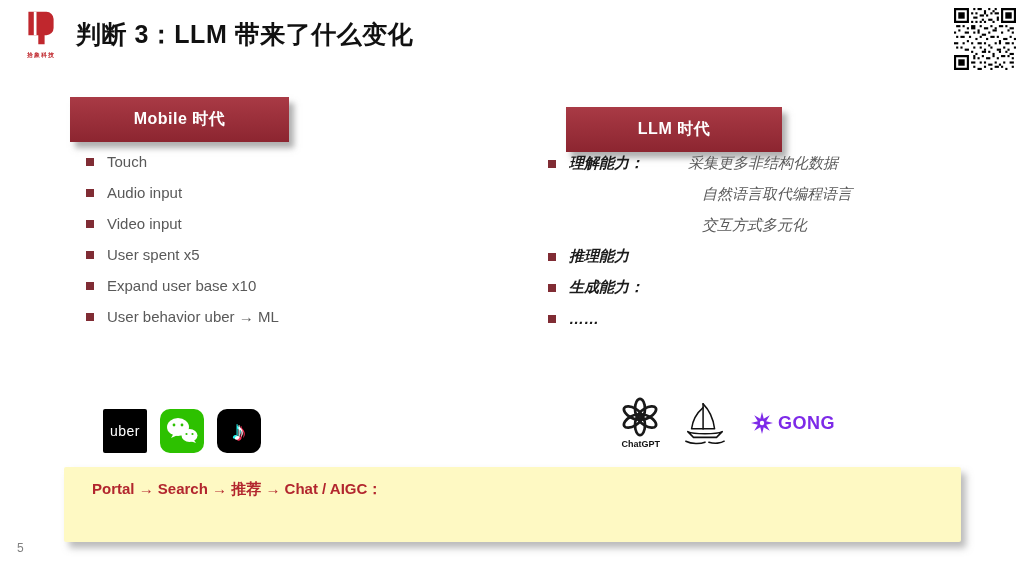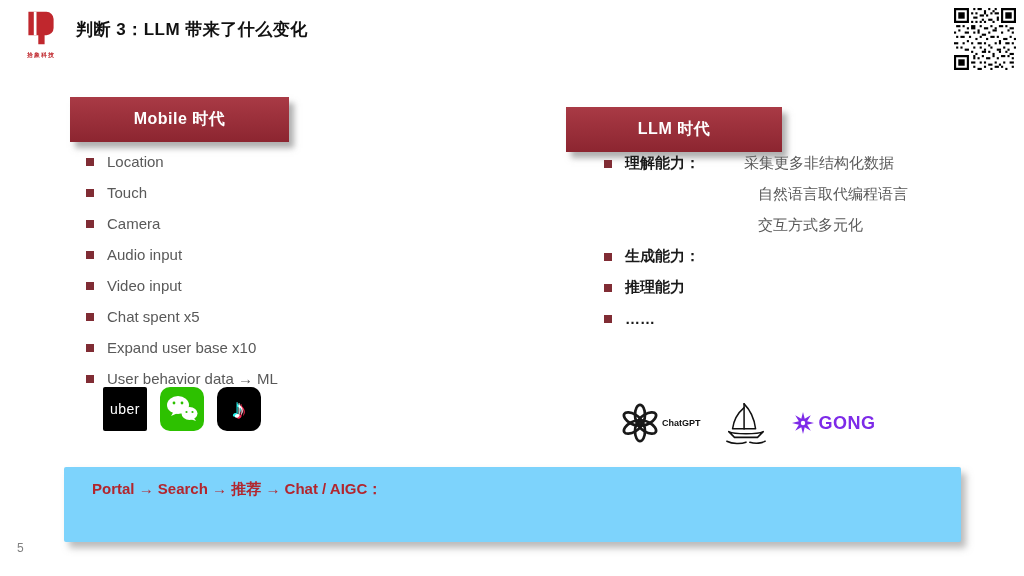--- a/index.html
+++ b/index.html
@@ -3,59 +3,59 @@
 <meta charset="utf-8">
 <style>
   html,body{margin:0;padding:0;}
   body{
     width:1024px;height:576px;position:relative;overflow:hidden;
     background:#ffffff;font-family:"Liberation Sans","DejaVu Sans",sans-serif;
   }
   
   .brand{position:absolute;left:16px;top:10px;width:50px;text-align:center;}
   .brand-name{display:block;font-size:6px;color:var(--accent,#c0272d);letter-spacing:1px;margin-top:1px;font-weight:bold;}
-  .title{position:absolute;left:76px;top:18px;font-size:17px;font-weight:700;color:#111;letter-spacing:.5px;}
+  .title{position:absolute;left:76px;top:18px;font-size:25px;font-weight:700;color:#111;letter-spacing:.5px;}
   .qr{position:absolute;right:8px;top:8px;width:62px;height:62px;}
   
   .banner{
     position:absolute;height:45px;display:flex;align-items:center;justify-content:center;
     background:linear-gradient(180deg,#a93a45,#8c2530);
     color:#fff;font-weight:700;font-size:16px;letter-spacing:.5px;
     box-shadow:5px 6px 6px rgba(110,110,110,.55);
   }
   .banner-left{left:70px;top:97px;width:219px;}
   .banner-right{left:566px;top:107px;width:216px;}
   
   .llist{position:absolute;left:86px;top:146px;}
   .lrow{height:31px;display:flex;align-items:center;font-size:15px;color:#595959;}
   .bullet{width:8px;height:8px;background:#802c34;margin-right:13px;flex:0 0 auto;}
   
-  .rlist{position:absolute;left:604px;top:148px;}
+  .rlist{position:absolute;left:548px;top:148px;font-style:italic;}
   .rrow{height:31px;display:flex;align-items:center;font-size:15px;}
   .rrow.sub{padding-left:110px;}
   .rlabel{font-weight:700;color:#1a1a1a;}
   .rtext{color:#595959;margin-left:44px;}
   
-  .app-logos{position:absolute;left:103px;top:387px;display:flex;gap:13px;}
+  .app-logos{position:absolute;left:103px;top:409px;display:flex;gap:13px;}
   .app-icon{width:44px;height:44px;display:flex;align-items:center;justify-content:center;}
   .uber{background:#000;color:#fff;font-size:14px;letter-spacing:.5px;border-radius:2px;}
   .wechat{background:#2dc100;border-radius:10px;}
   .tiktok{background:#000;border-radius:10px;}
   .tiktok-note{color:#fff;font-size:26px;line-height:1;
     text-shadow:-2px -1px 0 #25f4ee,2px 1px 0 #fe2c55;}
   
   .llm-logos{position:absolute;left:620px;top:394px;display:flex;align-items:center;gap:22px;height:58px;}
-  .chatgpt{display:flex;flex-direction:row;align-items:center;gap:2px;}
+  .chatgpt{display:flex;flex-direction:column;align-items:flex-end;gap:2px;}
   .chatgpt-label{font-size:9px;font-weight:700;color:#111;}
   .gong{display:flex;align-items:center;gap:4px;}
   .gong-label{font-size:18px;font-weight:800;color:var(--gong,#7d2ae8);letter-spacing:.5px;}
   
   .footer{
     position:absolute;left:64px;top:467px;width:897px;height:75px;box-sizing:border-box;
-    background:#7dd3fc;box-shadow:5px 6px 7px rgba(120,120,120,.5);
+    background:#fef9c3;box-shadow:5px 6px 7px rgba(120,120,120,.5);
     padding:13px 0 0 28px;border-radius:2px;
   }
   .footer-line{color:#b2262e;font-weight:700;font-size:15px;margin-bottom:7px;}
   .page-num{position:absolute;left:17px;top:541px;font-size:12px;color:#808080;}
 </style>
 </head>
 <body>
 
 <div class="brand">
   <svg width="38" height="36" viewBox="0 0 40 40">
@@ -187,71 +187,63 @@
       <rect x="27" y="27" width="1" height="1"></rect>
   </g>
 </svg>
 
 <div class="banner banner-left">Mobile 时代</div>
 <div class="banner banner-right">LLM 时代</div>
 
 <div class="llist">
   <div class="lrow">
       <span class="bullet"></span>
-      <span>Location</span>
-    </div>
-  <div class="lrow">
-      <span class="bullet"></span>
       <span>Touch</span>
     </div>
   <div class="lrow">
       <span class="bullet"></span>
-      <span>Camera</span>
-    </div>
-  <div class="lrow">
-      <span class="bullet"></span>
       <span>Audio input</span>
     </div>
   <div class="lrow">
       <span class="bullet"></span>
       <span>Video input</span>
     </div>
   <div class="lrow">
       <span class="bullet"></span>
-      <span>Chat spent x5</span>
+      <span>User spent x5</span>
     </div>
   <div class="lrow">
       <span class="bullet"></span>
       <span>Expand user base x10</span>
     </div>
   <div class="lrow">
       <span class="bullet"></span>
-      <span>User behavior data → ML</span>
+      <span>User behavior uber → ML</span>
     </div>
 </div>
 
 <div class="rlist">
   <div class="rrow">
     <span class="bullet"></span>
     <span class="rlabel">理解能力：</span>
     <span class="rtext">采集更多非结构化数据</span>
   </div>
   <div class="rrow sub">
       <span class="rtext">自然语言取代编程语言</span>
     </div>
   <div class="rrow sub">
       <span class="rtext">交互方式多元化</span>
     </div>
   <div class="rrow">
       <span class="bullet"></span>
+      <span class="rlabel">推理能力</span>
+    </div>
+  <div class="rrow">
+      <span class="bullet"></span>
       <span class="rlabel">生成能力：</span>
-    </div>
-  <div class="rrow">
-      <span class="bullet"></span>
-      <span class="rlabel">推理能力</span>
     </div>
   <div class="rrow">
       <span class="bullet"></span>
       <span class="rlabel">……</span>
     </div>
 </div>
 
 <div class="app-logos">
   <div class="app-icon uber">
       <span>uber</span>

